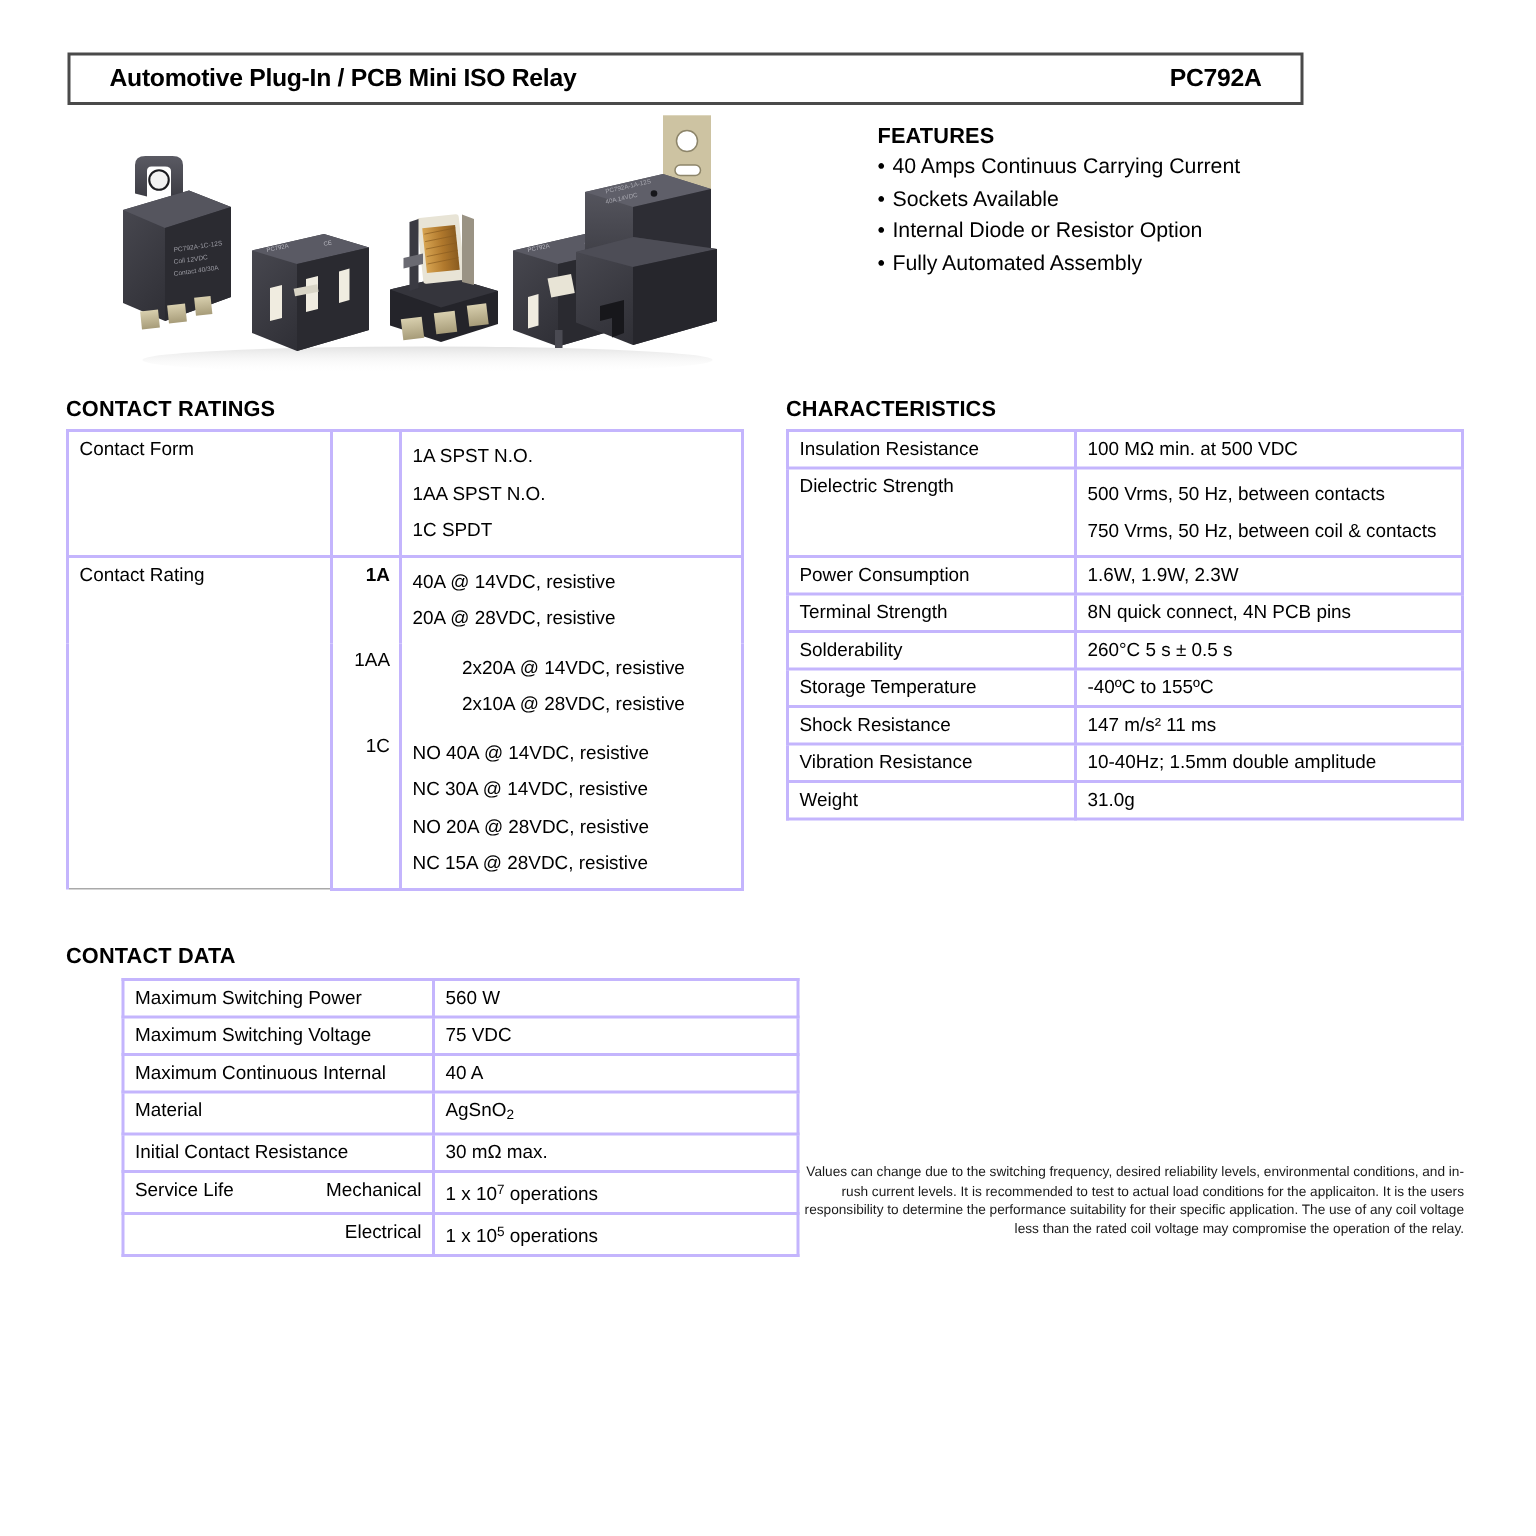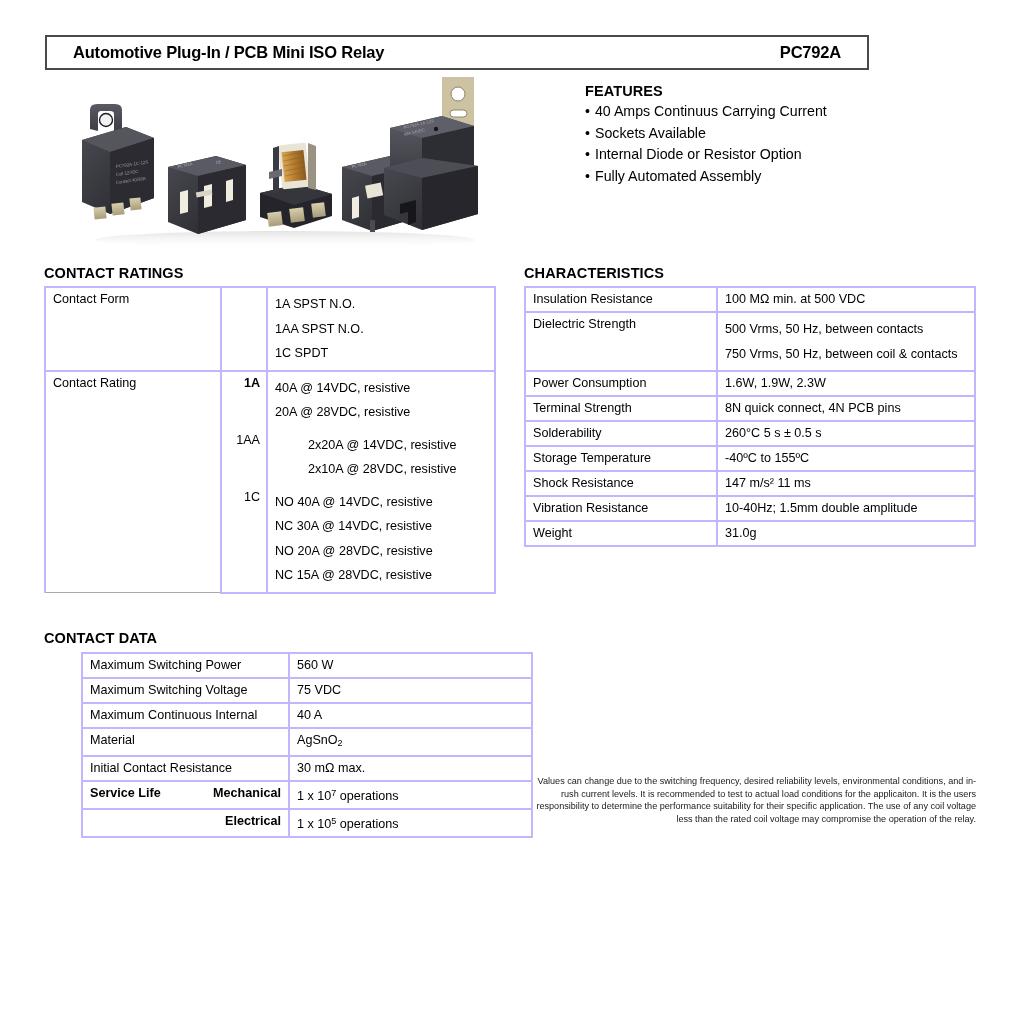--- a/index.html
+++ b/index.html
@@ -137,21 +137,20 @@
     top: 652px;
     width: 452px;
     margin-left: 37px;
   }
   #tbl-contact-data .c-label { width: 191px; }
   #tbl-contact-data td { padding-top: 4px; padding-bottom: 4px; }
   .svc-label-wrap {
     display: flex;
     justify-content: space-between;
     align-items: flex-start;
-    font-weight: bold;
   }
 
   
   .cell-line { display: block; line-height: 24.5px; }
 
   
   .footer-note {
     position: absolute;
     left: 524px;
     top: 775px;

